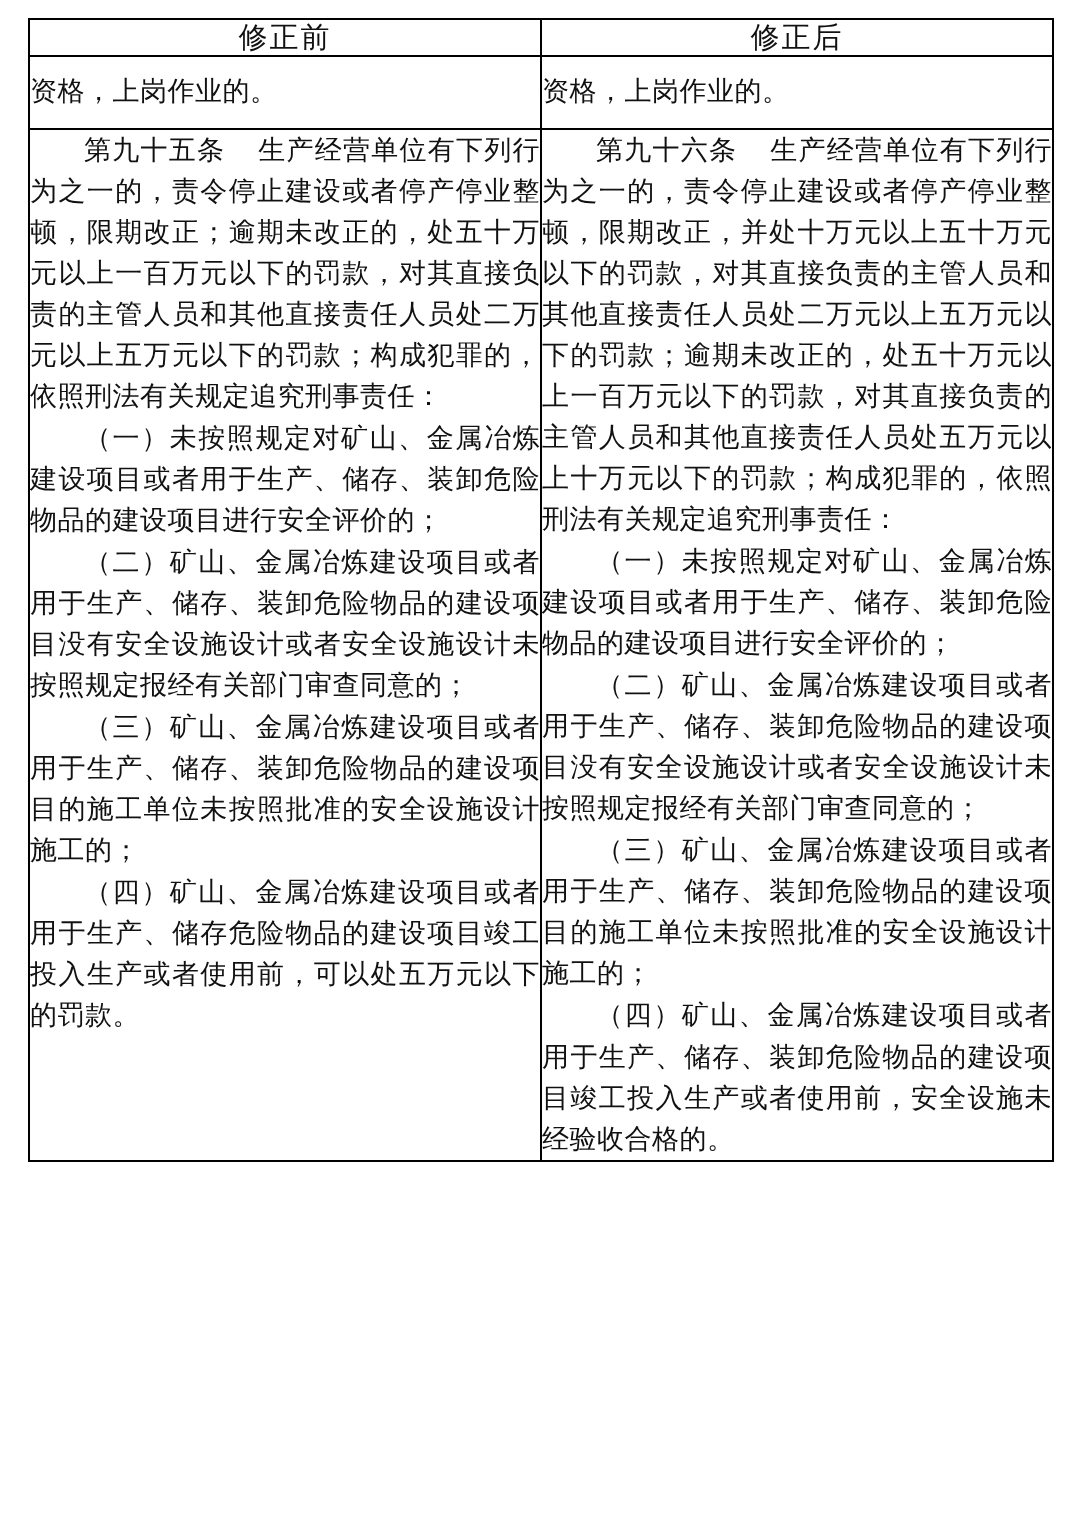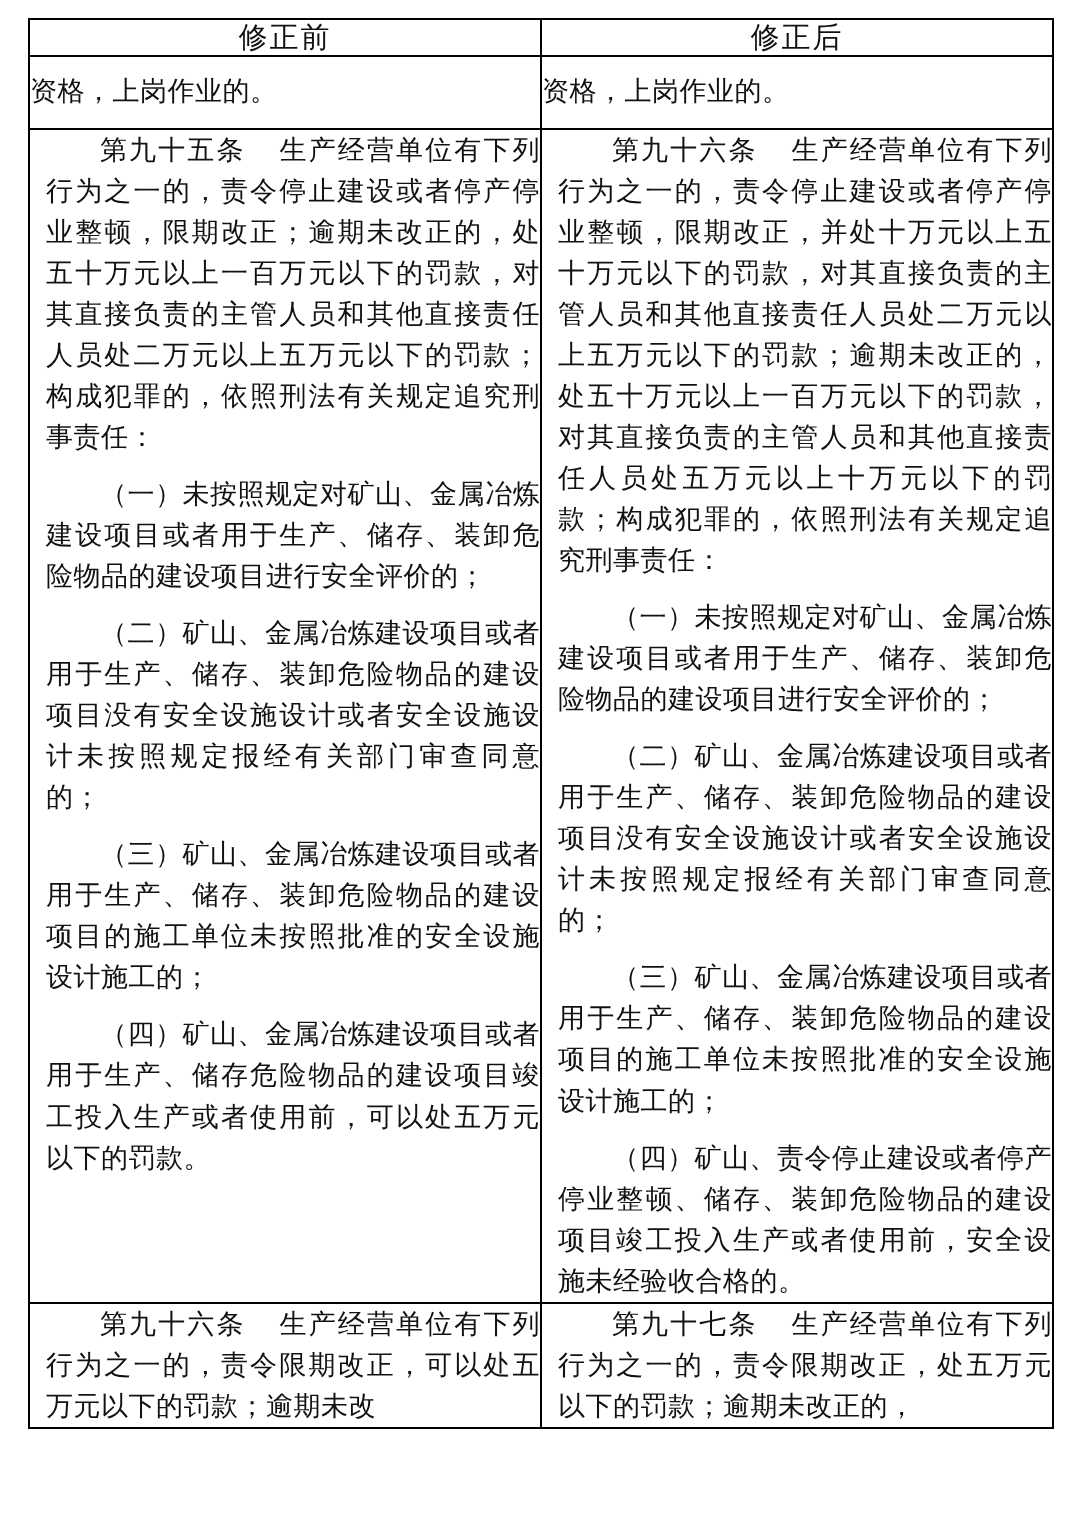--- a/index.html
+++ b/index.html
@@ -47,25 +47,24 @@
   }
   .para {
     font-size: 27px;
     line-height: 1.52;
     text-align: justify;
     text-justify: inter-ideograph;
     margin: 0;
     letter-spacing: 0.5px;
   }
   .para + .para {
-    margin-top: 16px;
+    margin-top: 1px;
   }
   .indent {
     text-indent: 2em;
-    padding-left: 16px;
   }
   .art-title {
     font-weight: normal;
   }
   .bold {
     font-weight: normal;
   }
   .spacer-after-title {
     display: inline-block;
     width: 1.2em;
@@ -108,26 +107,18 @@
             <p class="para indent"><span>（一）未按照规定对矿山、金属冶炼建设项目或者用于生产、储存、装卸危险物品的建设项目进行安全评价的；</span></p>
             <p class="para indent"><span>（二）矿山、金属冶炼建设项目或者用于生产、储存、装卸危险物品的建设项目没有安全设施设计或者安全设施设计未按照规定报经有关部门审查同意的；</span></p>
             <p class="para indent"><span>（三）矿山、金属冶炼建设项目或者用于生产、储存、装卸危险物品的建设项目的施工单位未按照批准的安全设施设计施工的；</span></p>
             <p class="para indent"><span>（四）矿山、金属冶炼建设项目或者用于生产、储存危险物品的建设项目竣工投入生产或者使用前，可以处五万元以下的罚款。</span></p>
           </td>
           <td class="cell clip">
             <p class="para indent"><span class="art-title">第九十六条</span><span class="spacer-after-title"></span><span>生产经营单位有下列行为之一的，责令停止建设或者停产停业整顿，限期改正，</span><span class="bold">并处十万元以上五十万元以下的罚款，对其直接负责的主管人员和其他直接责任人员处二万元以上五万元以下的罚款</span><span>；逾期未改正的，处五十万元以上一百万元以下的罚款，对其直接负责的主管人员和其他直接责任人员处</span><span class="bold">五</span><span>万元以上</span><span class="bold">十</span><span>万元以下的罚款；构成犯罪的，依照刑法有关规定追究刑事责任：</span></p>
             <p class="para indent"><span>（一）未按照规定对矿山、金属冶炼建设项目或者用于生产、储存、装卸危险物品的建设项目进行安全评价的；</span></p>
             <p class="para indent"><span>（二）矿山、金属冶炼建设项目或者用于生产、储存、装卸危险物品的建设项目没有安全设施设计或者安全设施设计未按照规定报经有关部门审查同意的；</span></p>
             <p class="para indent"><span>（三）矿山、金属冶炼建设项目或者用于生产、储存、装卸危险物品的建设项目的施工单位未按照批准的安全设施设计施工的；</span></p>
-            <p class="para indent"><span>（四）矿山、责令停止建设或者停产停业整顿、储存、</span><span class="bold">装卸</span><span>危险物品的建设项目竣工投入生产或者使用前，安全设施未经验收合格的。</span></p>
-          </td>
-        </tr>
-        <tr>
-          <td class="cell clip">
-            <p class="para indent"><span class="art-title">第九十六条</span><span class="spacer-after-title"></span><span>生产经营单位有下列行为之一的，责令限期改正，可以处五万元以下的罚款；逾期未改</span></p>
-          </td>
-          <td class="cell clip">
-            <p class="para indent"><span class="art-title">第九十七条</span><span class="spacer-after-title"></span><span>生产经营单位有下列行为之一的，责令限期改正，</span><span class="bold">处</span><span>五万元以下的罚款；逾期未改正的，</span></p>
+            <p class="para indent"><span>（四）矿山、金属冶炼建设项目或者用于生产、储存、</span><span class="bold">装卸</span><span>危险物品的建设项目竣工投入生产或者使用前，安全设施未经验收合格的。</span></p>
           </td>
         </tr>
       </tbody>
   </table>
 </div>
 
 </body></html>

